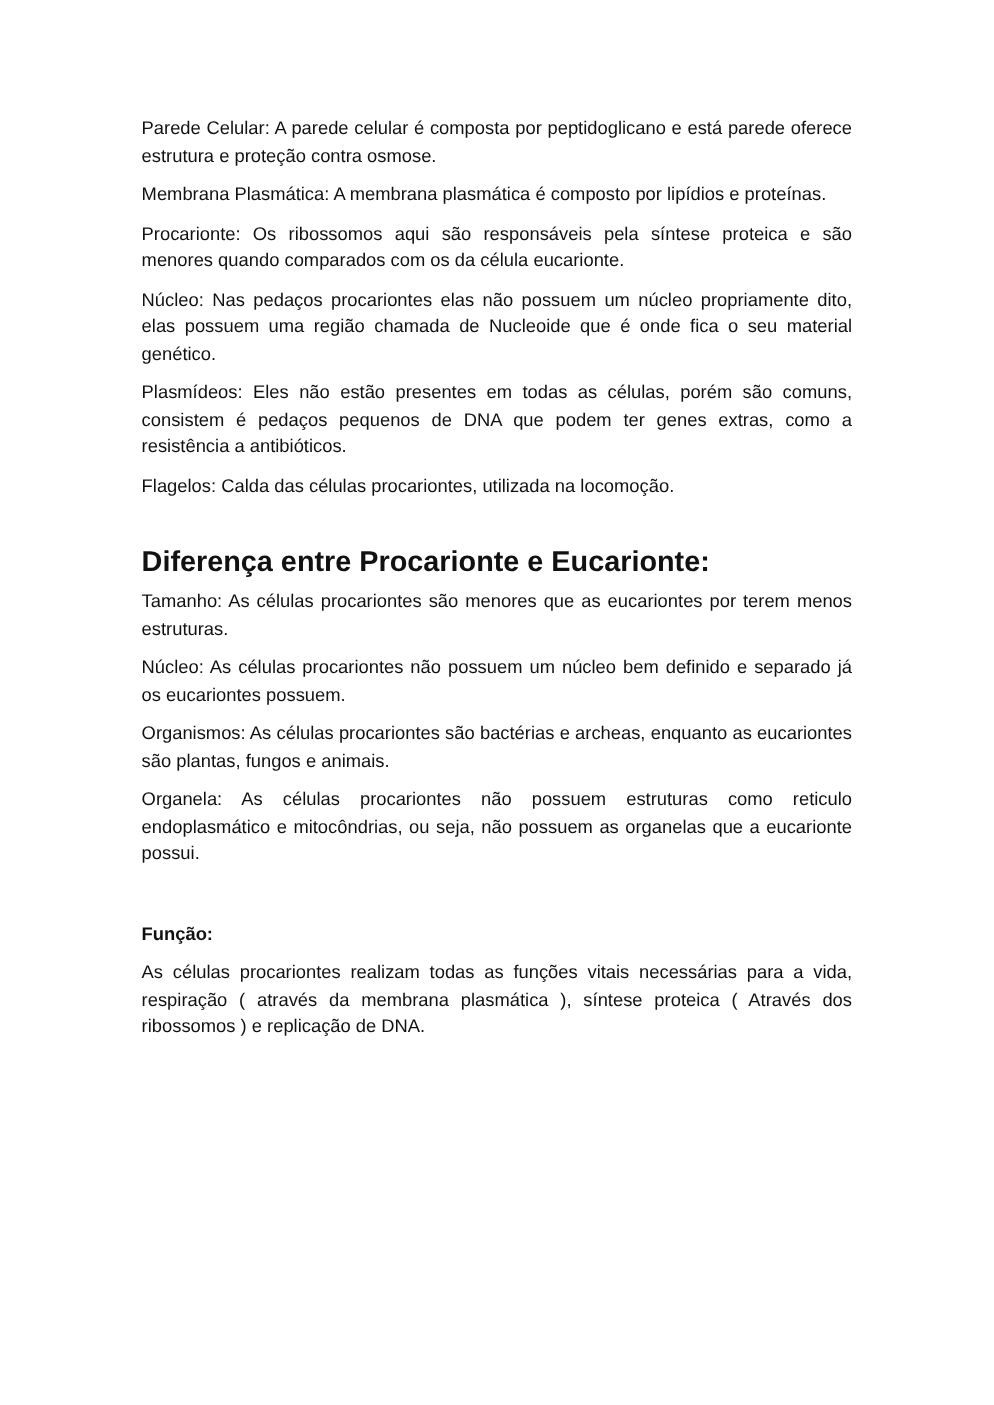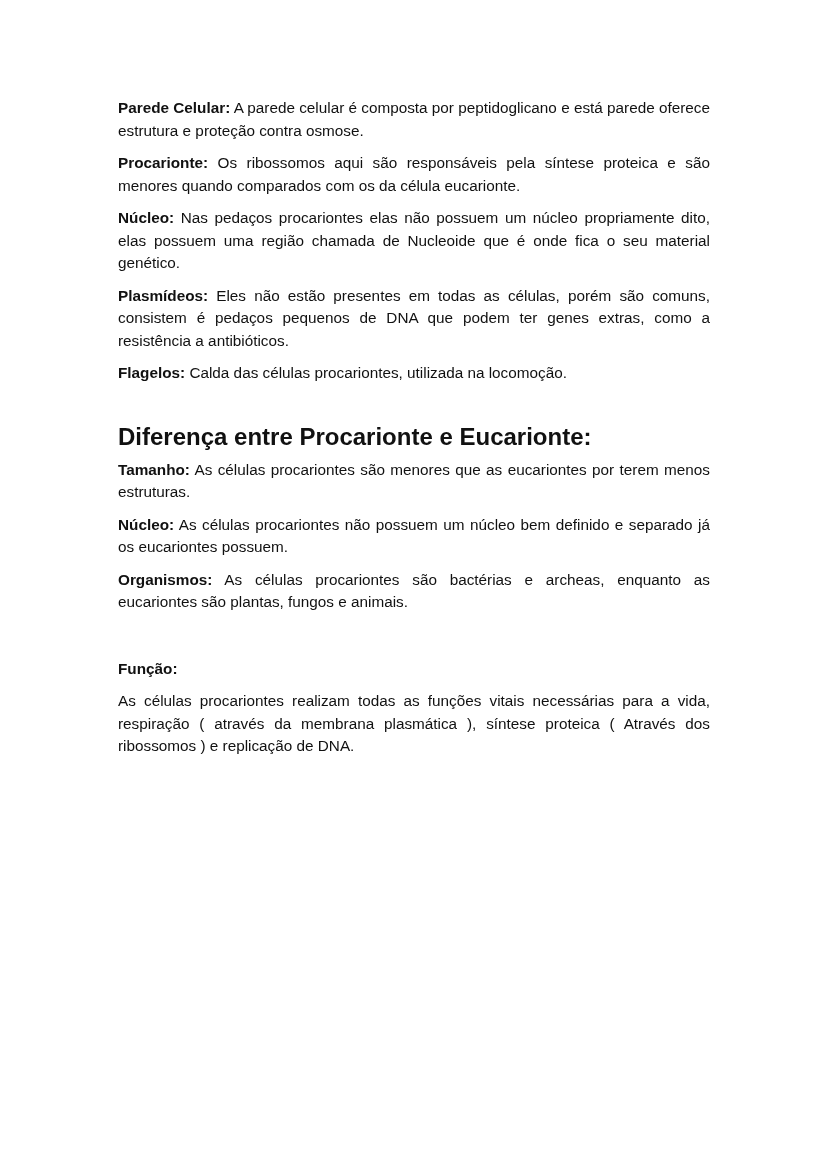--- a/index.html
+++ b/index.html
@@ -3,43 +3,45 @@
   <meta charset="utf-8">
   <style>
     html, body { margin: 0; padding: 0; background: #ffffff; }
     body { width: 828px; height: 1171px; overflow: hidden; position: relative; }
     .page {
       position: absolute; left: 118px; top: 97px; width: 592px;
       font-family: "Liberation Sans", sans-serif; font-size: 15.3px; line-height: 22.5px;
       color: #111111;
     }
     .para { margin: 0 0 10px 0; text-align: justify; }
-    .para b { font-weight: bold; }
+    .para b { font-weight: normal; }
     .heading {
       font-family: "Liberation Sans", sans-serif; font-weight: bold;
       font-size: 24px; line-height: 24px; margin: 40px 0 10px 0; color: #111111;
     }
     .subheading { font-weight: bold; margin: 44px 0 10px 0; }
   </style>
 </head>
 <body>
 
 <div class="page">
   <div>
     <p class="para"><b>Parede Celular:</b><span> A parede celular é composta por peptidoglicano e está parede oferece estrutura e proteção contra osmose.</span></p>
+    <p class="para"><b>Membrana Plasmática:</b><span> A membrana plasmática é composto por lipídios e proteínas.</span></p>
     <p class="para"><b>Procarionte:</b><span> Os ribossomos aqui são responsáveis pela síntese proteica e são menores quando comparados com os da célula eucarionte.</span></p>
     <p class="para"><b>Núcleo:</b><span> Nas pedaços procariontes elas não possuem um núcleo propriamente dito, elas possuem uma região chamada de Nucleoide que é onde fica o seu material genético.</span></p>
     <p class="para"><b>Plasmídeos:</b><span> Eles não estão presentes em todas as células, porém são comuns, consistem é pedaços pequenos de DNA que podem ter genes extras, como a resistência a antibióticos.</span></p>
     <p class="para"><b>Flagelos:</b><span> Calda das células procariontes, utilizada na locomoção.</span></p>
   </div>
 
   <div>
     <h2 class="heading">Diferença entre Procarionte e Eucarionte:</h2>
     <p class="para"><b>Tamanho:</b><span> As células procariontes são menores que as eucariontes por terem menos estruturas.</span></p>
     <p class="para"><b>Núcleo:</b><span> As células procariontes não possuem um núcleo bem definido e separado já os eucariontes possuem.</span></p>
     <p class="para"><b>Organismos:</b><span> As células procariontes são bactérias e archeas, enquanto as eucariontes são plantas, fungos e animais.</span></p>
+    <p class="para"><b>Organela:</b><span> As células procariontes não possuem estruturas como reticulo endoplasmático e mitocôndrias, ou seja, não possuem as organelas que a eucarionte possui.</span></p>
   </div>
 
   <div>
     <p class="para subheading">Função:</p>
     <p class="para">As células procariontes realizam todas as funções vitais necessárias para a vida, respiração ( através da membrana plasmática ), síntese proteica ( Através dos ribossomos ) e replicação de DNA.</p>
   </div>
 </div>
 
 </body></html>

